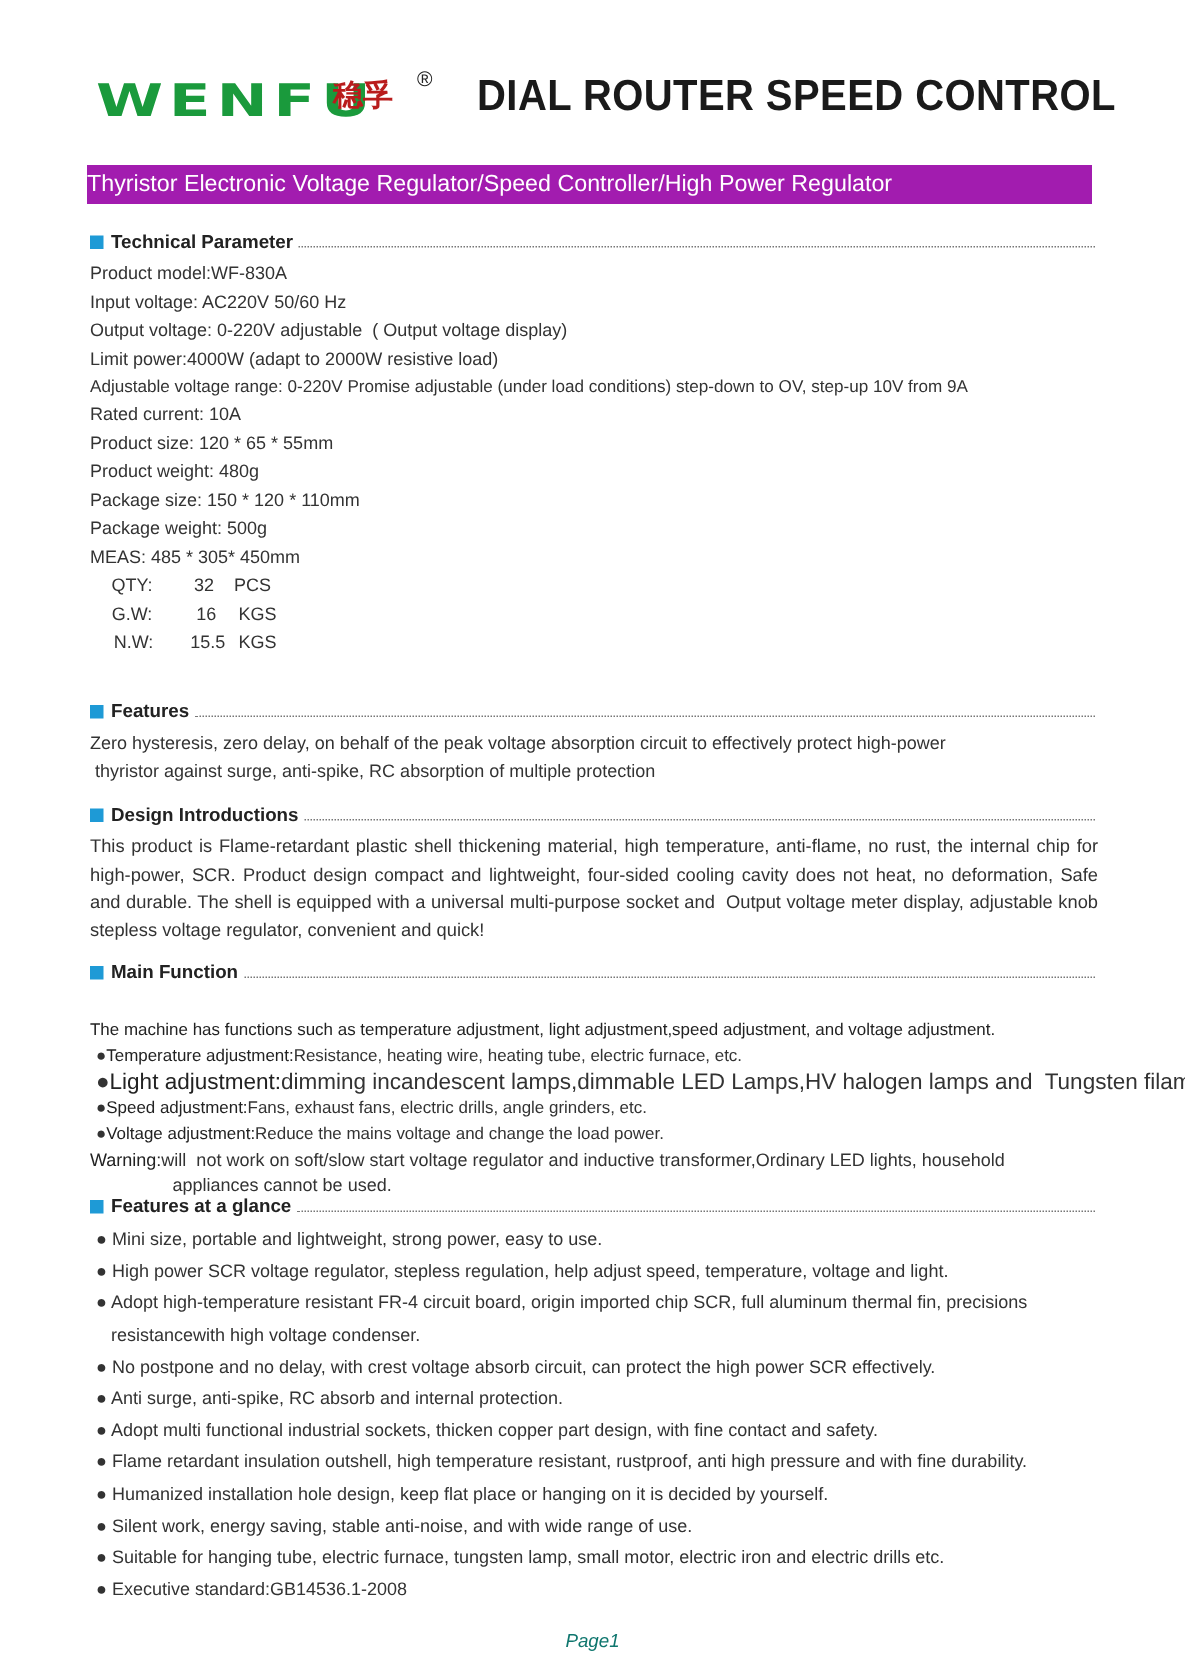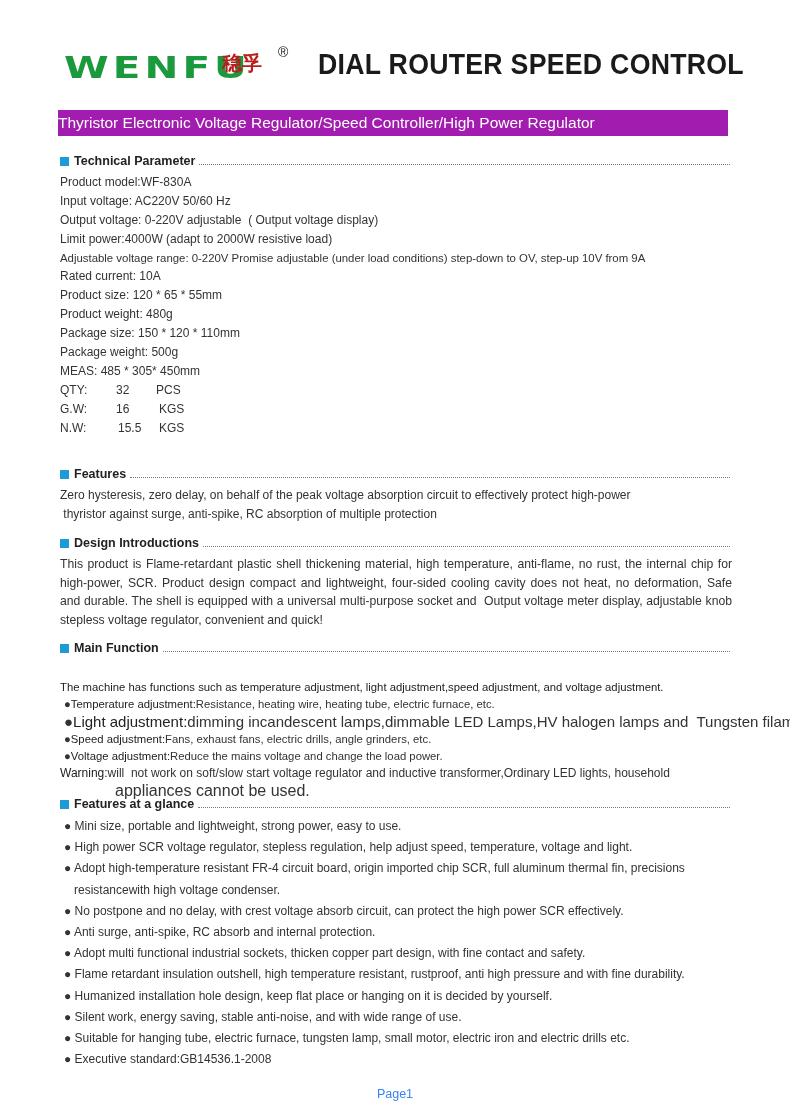--- a/index.html
+++ b/index.html
@@ -13,23 +13,23 @@
   .title { position:absolute; right:0; top:4px; font-size:29px; font-weight:bold; color:#1a1a1a;
            letter-spacing:0.3px; transform:scaleX(0.92); transform-origin:right; }
   .banner { position:absolute; left:58px; top:110px; width:670px; height:26px; background:#a21caf;
             color:#fff; font-weight:normal; font-size:15.5px; line-height:26px; text-align:left; }
   .section-head { position:absolute; left:60px; width:670px; height:16px; display:flex; align-items:center; }
   .sq { width:9px; height:9px; background:#1e9ad6; margin-right:5px; flex:none; }
   .sh-label { font-weight:bold; font-size:12.5px; color:#222; white-space:nowrap; }
   .dots { flex:1; border-bottom:1px dotted #777; margin-left:4px; height:6px; }
   .para { position:absolute; left:60px; width:672px; font-size:12px; line-height:18.5px; color:#333; }
   .params .p { height:18.9px; }
-  .qty span { display:inline-block; }
+  .qty span { display:inline-block;text-align:center; }
   .bold { font-weight:normal; color:#222;margin-top:18px; }
-  .footer { position:absolute; left:0; width:790px; top:1087px; text-align:center; font-size:12.5px; color:#3b82f6; }
+  .footer { position:absolute; left:0; width:790px; top:1087px; text-align:center; font-size:12.5px; color:#0f766e;font-style:italic; }
 </style>
 </head>
 <body>
 
 <div class="header">
   <span class="logo">WENFU</span>
   <span class="logo-cn">稳孚</span>
   <span class="logo-reg">®</span>
   <span class="title">DIAL ROUTER SPEED CONTROL</span>
 </div>
@@ -86,21 +86,21 @@
   <span class="sh-label">Main Function</span>
   <span class="dots"></span>
 </div>
 <div class="para" style="top:661px; font-size:11.3px; line-height:17.2px;">
   <div class="bold" style="white-space:nowrap">The machine has functions such as temperature adjustment, light adjustment,speed adjustment, and voltage adjustment.</div>
   <div style="padding-left:4px; white-space:nowrap">●<span class="bold">Temperature adjustment:</span><span>Resistance, heating wire, heating tube, electric furnace, etc.</span></div>
   <div style="padding-left:4px; white-space:pre; font-size:15px">●<span class="bold">Light adjustment:</span><span>dimming incandescent lamps,dimmable LED Lamps,HV halogen lamps and  Tungsten filament bulbs, etc.</span></div>
   <div style="padding-left:4px; white-space:nowrap">●<span class="bold">Speed adjustment:</span><span>Fans, exhaust fans, electric drills, angle grinders, etc.</span></div>
   <div style="padding-left:4px; white-space:nowrap">●<span class="bold">Voltage adjustment:</span><span>Reduce the mains voltage and change the load power.</span></div>
   <div style="font-size:12px; white-space:pre"><span class="bold">Warning:</span><span>will  not work on soft/slow start voltage regulator and inductive transformer,Ordinary LED lights, household</span></div>
-  <div style="font-size:16px; padding-left:55px">appliances cannot be used.</div>
+  <div style="font-size:12px; padding-left:55px">appliances cannot be used.</div>
 </div>
 
 <div class="section-head" style="top:796px">
   <span class="sq"></span>
   <span class="sh-label">Features at a glance</span>
   <span class="dots"></span>
 </div>
 <div class="para" style="top:816px; line-height:21.2px; font-size:12px; padding-left:4px;">
   <div>● <span>Mini size, portable and lightweight, strong power, easy to use.</span></div>
   <div>● <span>High power SCR voltage regulator, stepless regulation, help adjust speed, temperature, voltage and light.</span></div>

